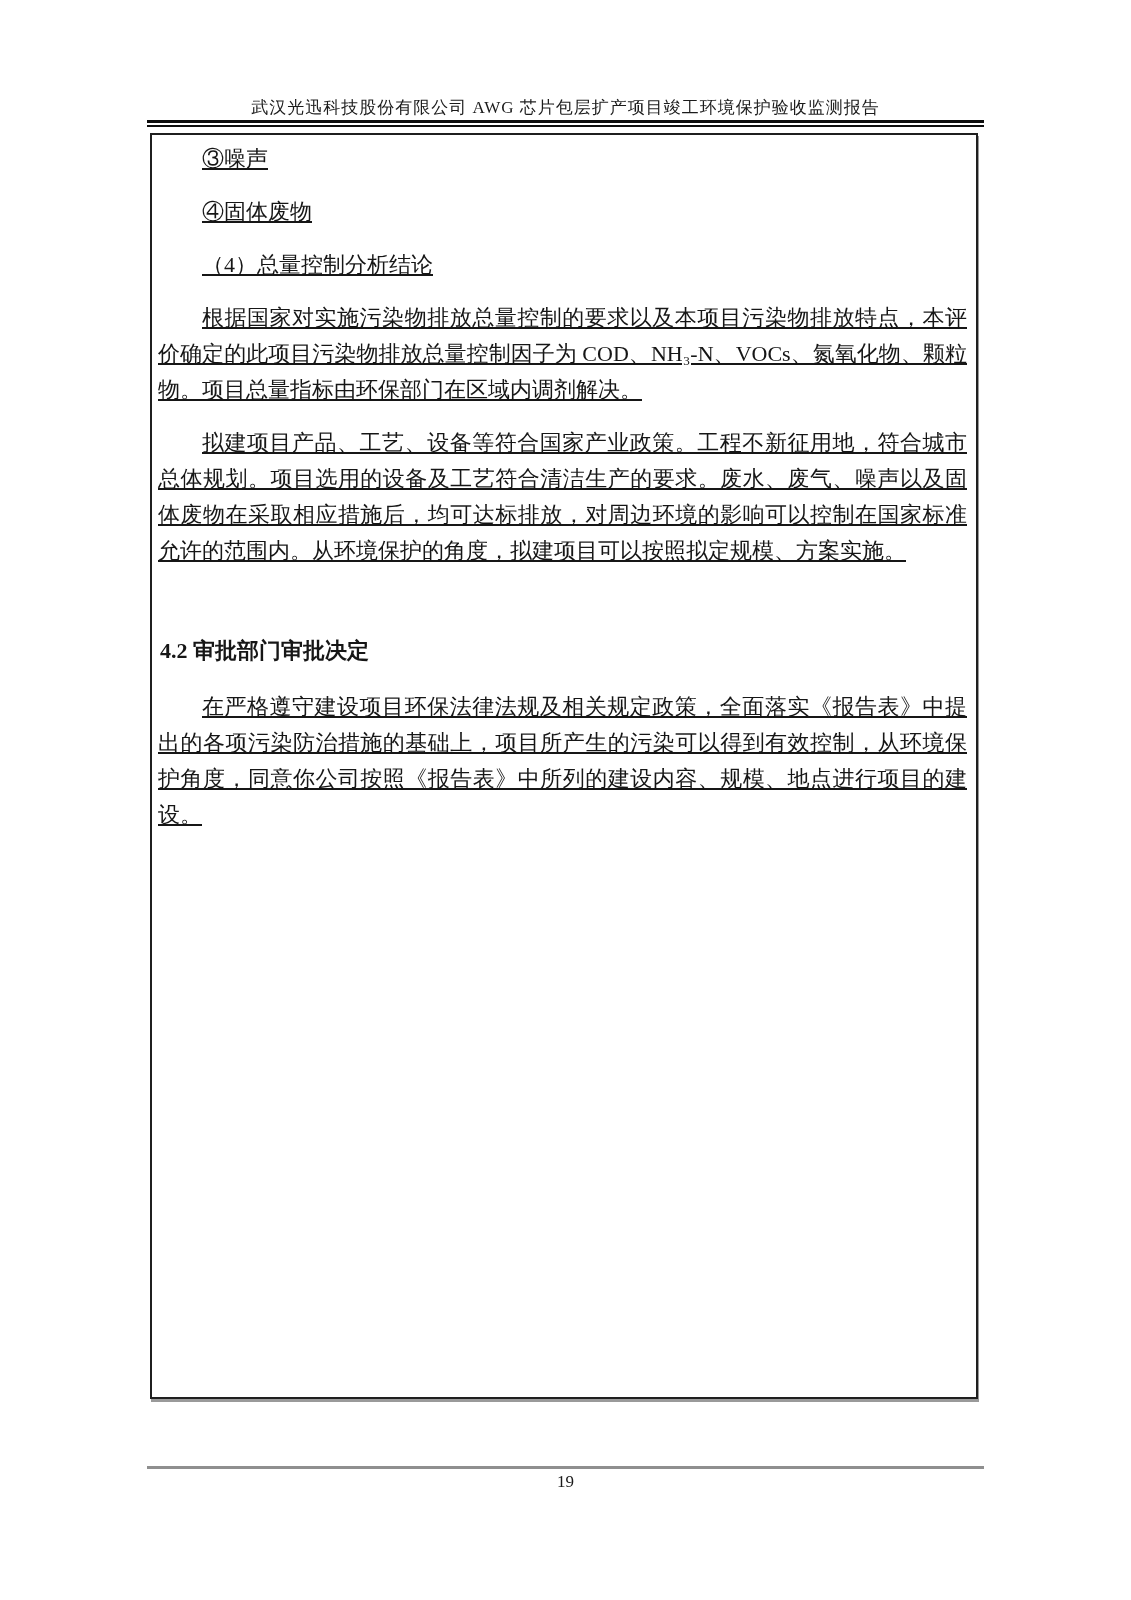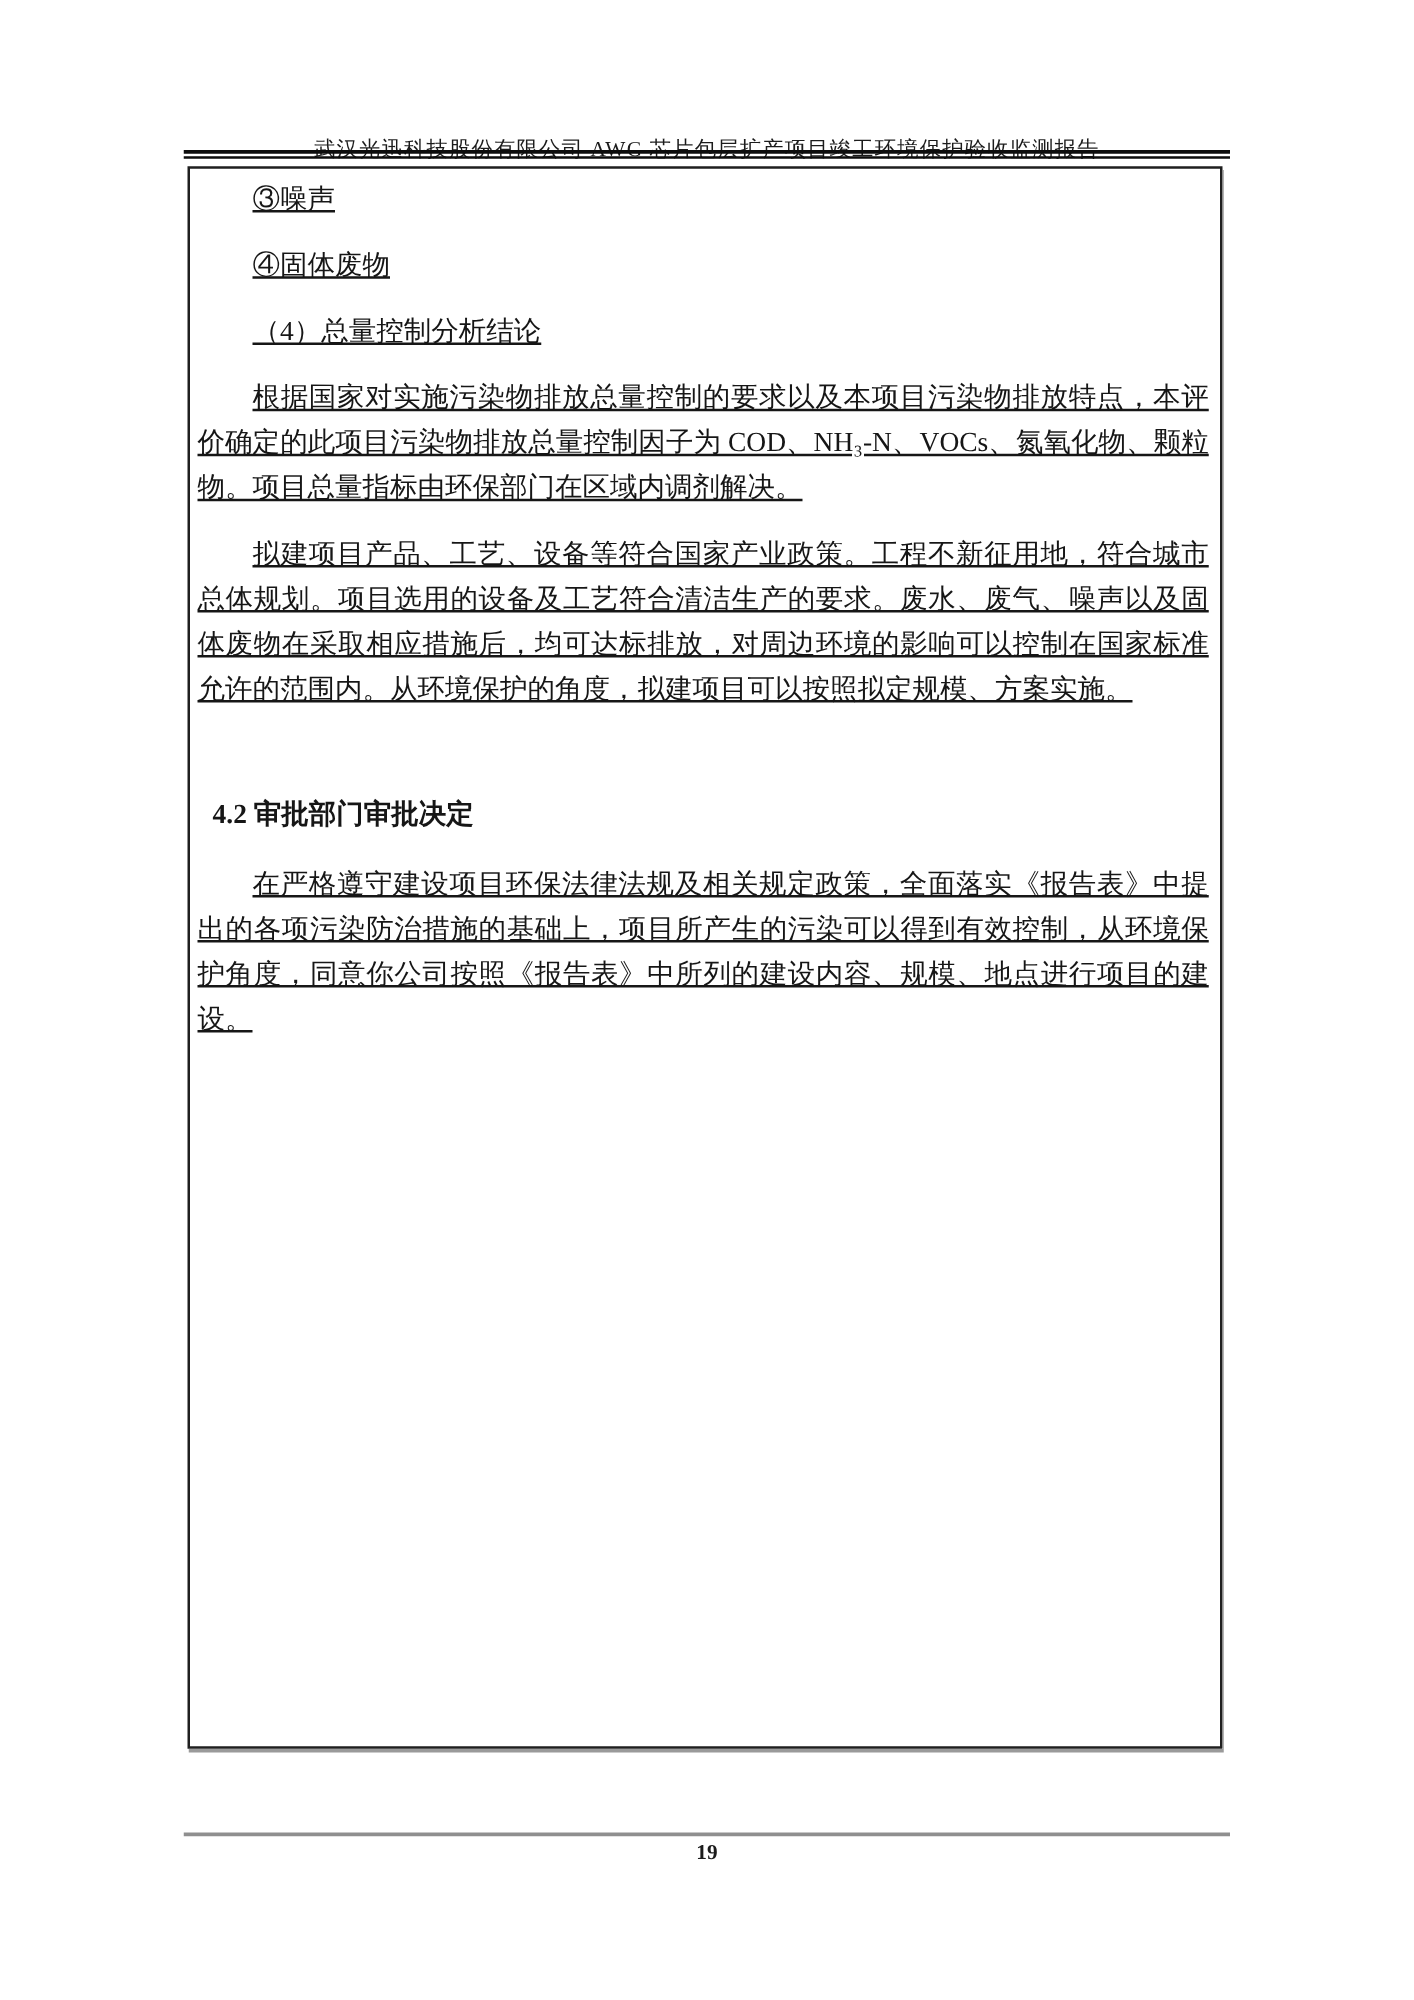--- a/index.html
+++ b/index.html
@@ -10,21 +10,21 @@
   body {
     width: 1131px;
     height: 1600px;
     position: relative;
     overflow: hidden;
     font-family: "Liberation Serif", "DejaVu Serif", serif;
     color: #161616;
   }
   .page-header-title {
     position: absolute;
-    top: 108px;
+    top: 96px;
     left: 0;
     width: 1131px;
     text-align: center;
     font-size: 17px;
     letter-spacing: 1px;
     color: #1b1b1b;
     white-space: nowrap;
   }
   .header-rule {
     position: absolute;
@@ -53,40 +53,39 @@
     margin: 0 0 17px 0;
     text-indent: 2em;
     text-align: justify;
     text-justify: inter-ideograph;
     text-decoration: underline;
   }
   .section-heading {
     font-size: 22px;
     line-height: 36px;
     font-weight: 700;
-    margin: 64px 0 20px 12px;
+    margin: 64px 0 20px 2px;
     text-indent: 0;
   }
   .footer-rule {
     position: absolute;
     left: 147px;
     top: 1466px;
     width: 837px;
     height: 3px;
     background: #8f8f8f;
   }
   .page-number {
     position: absolute;
     top: 1472px;
     left: 0;
     width: 1131px;
     text-align: center;
     font-size: 17px;
     color: #1b1b1b;
-    font-weight: bold;
   }
 </style>
 </head>
 <body>
 
 <div class="page-header-title">武汉光迅科技股份有限公司 AWG 芯片包层扩产项目竣工环境保护验收监测报告</div>
 
 <div class="header-rule"></div>
 
 <div class="content-box">

